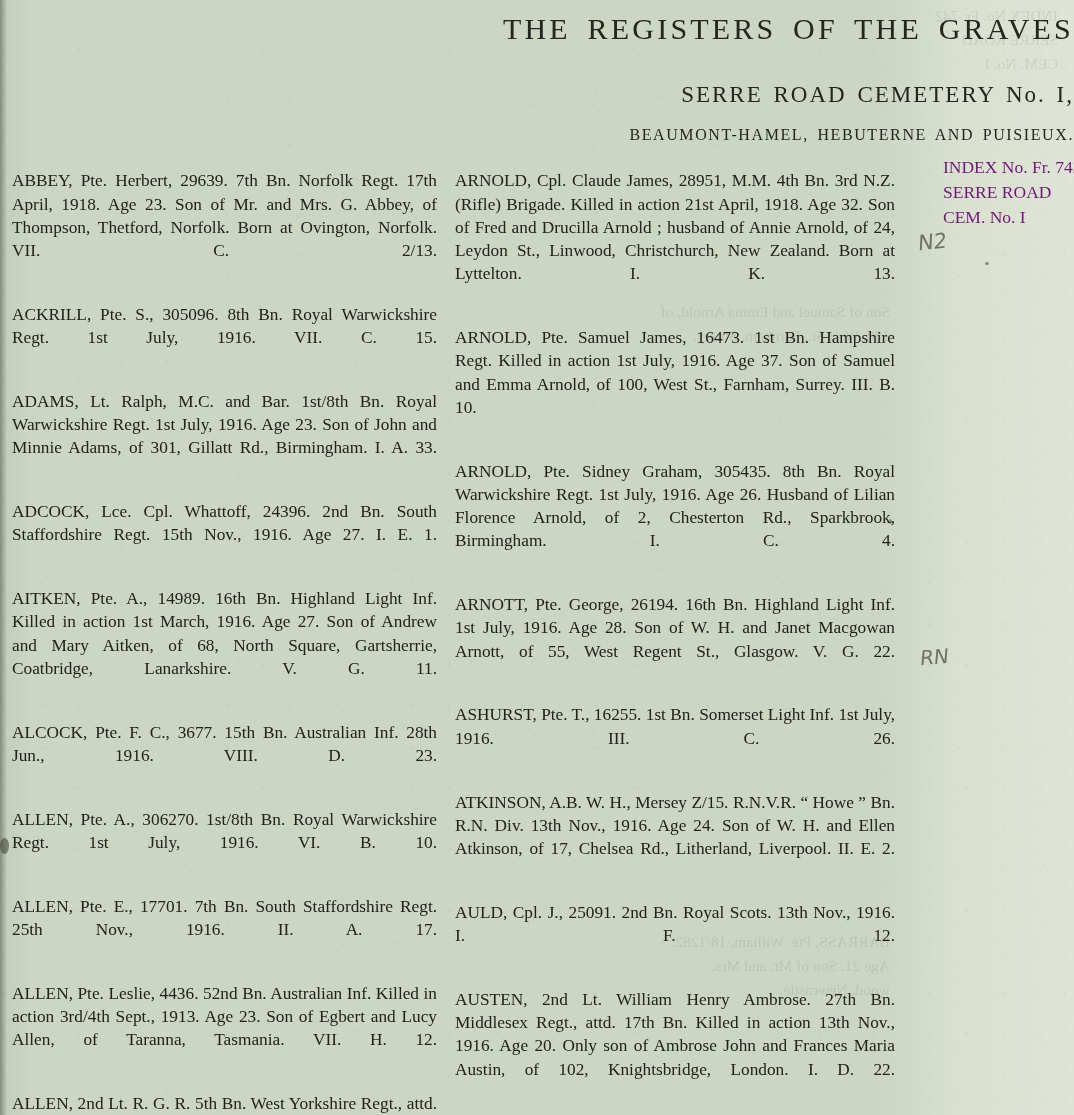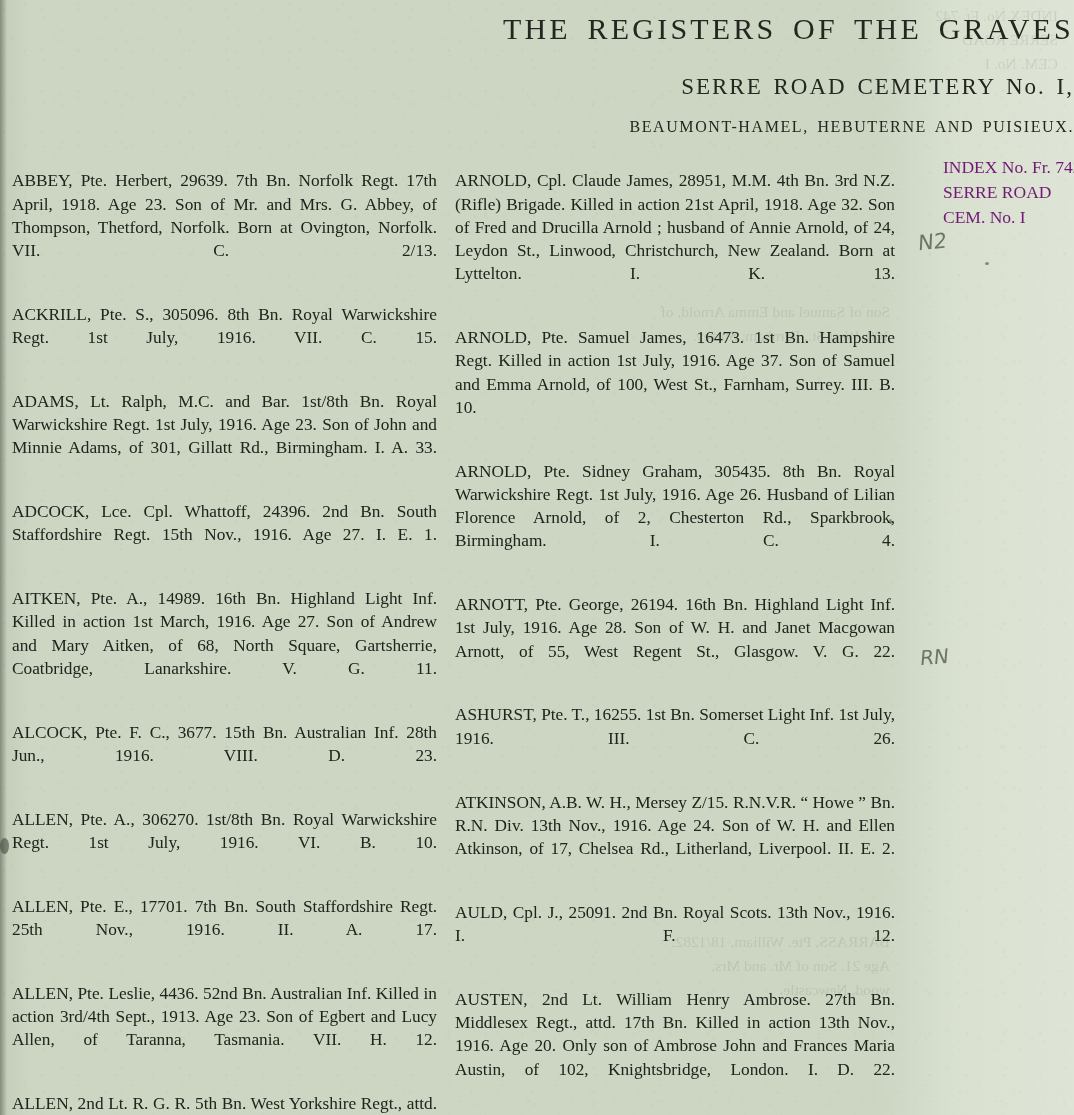--- a/index.html
+++ b/index.html
@@ -104,21 +104,21 @@
     text-align: right;
   }
   #main-title {
     margin-top: 12px;
     font-size: 30px;
     letter-spacing: 3.2px;
     word-spacing: 6px;
     color: #23271f;
   }
   #cemetery-title {
-    margin-top: 28px;
+    margin-top: 36px;
     font-size: 23px;
     letter-spacing: 2.0px;
     word-spacing: 3px;
     color: #23271f;
   }
   #cemetery-subtitle {
     margin-top: 18px;
     font-size: 16px;
     letter-spacing: 1.6px;
     word-spacing: 3px;

